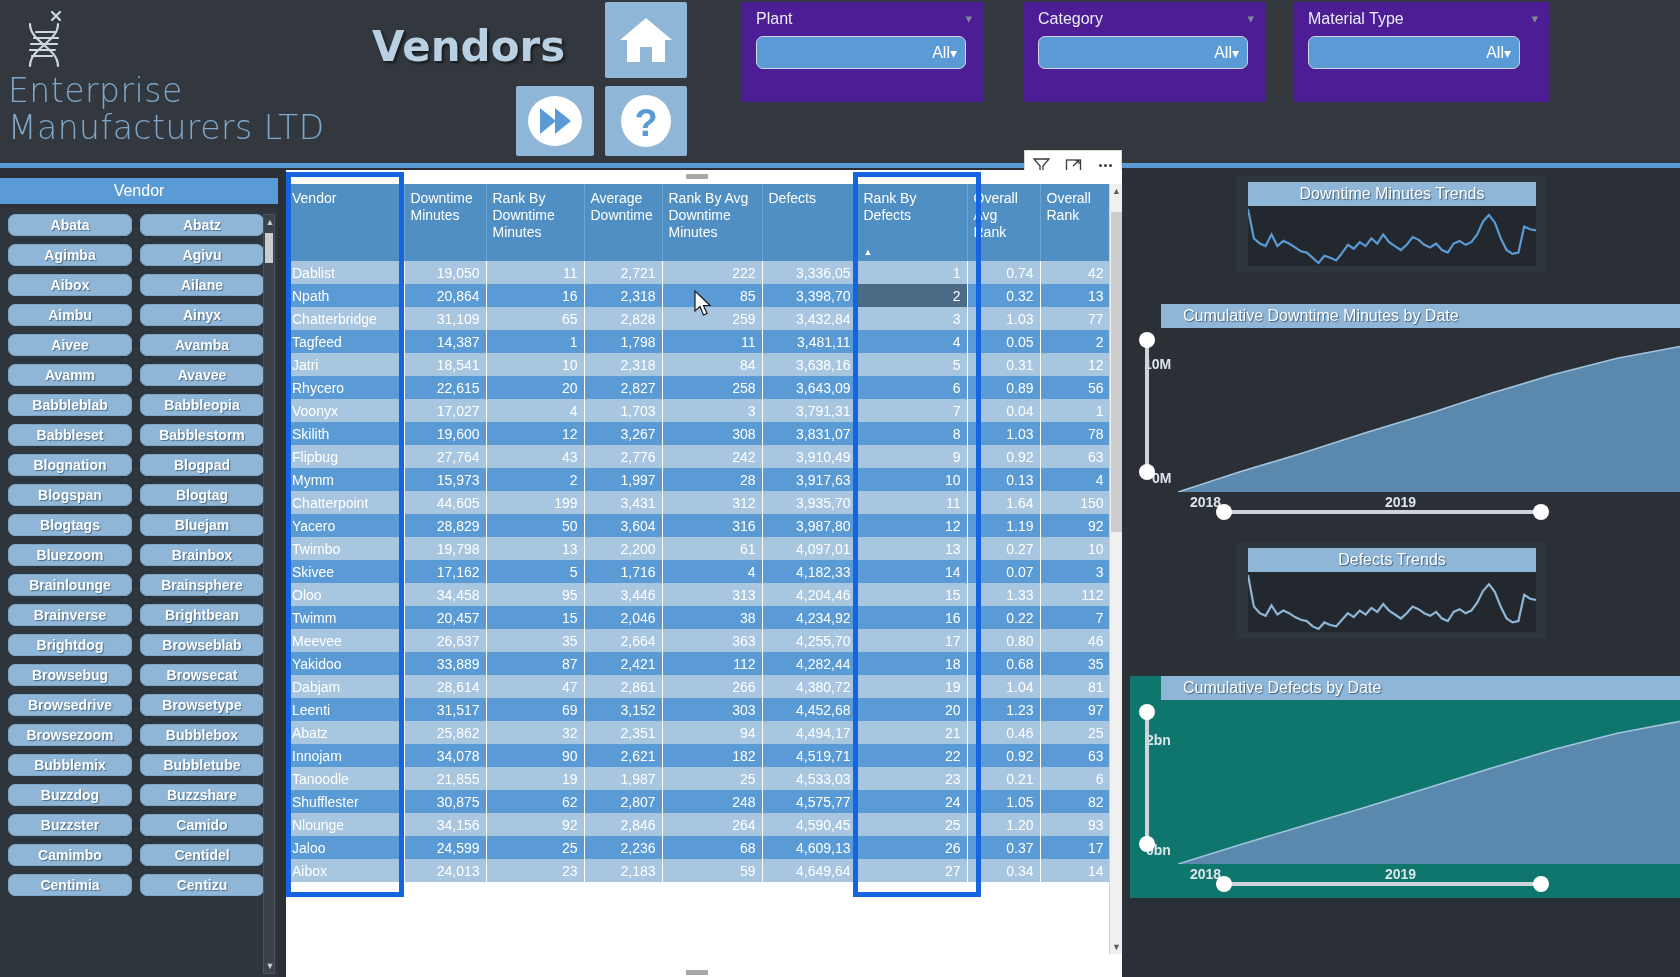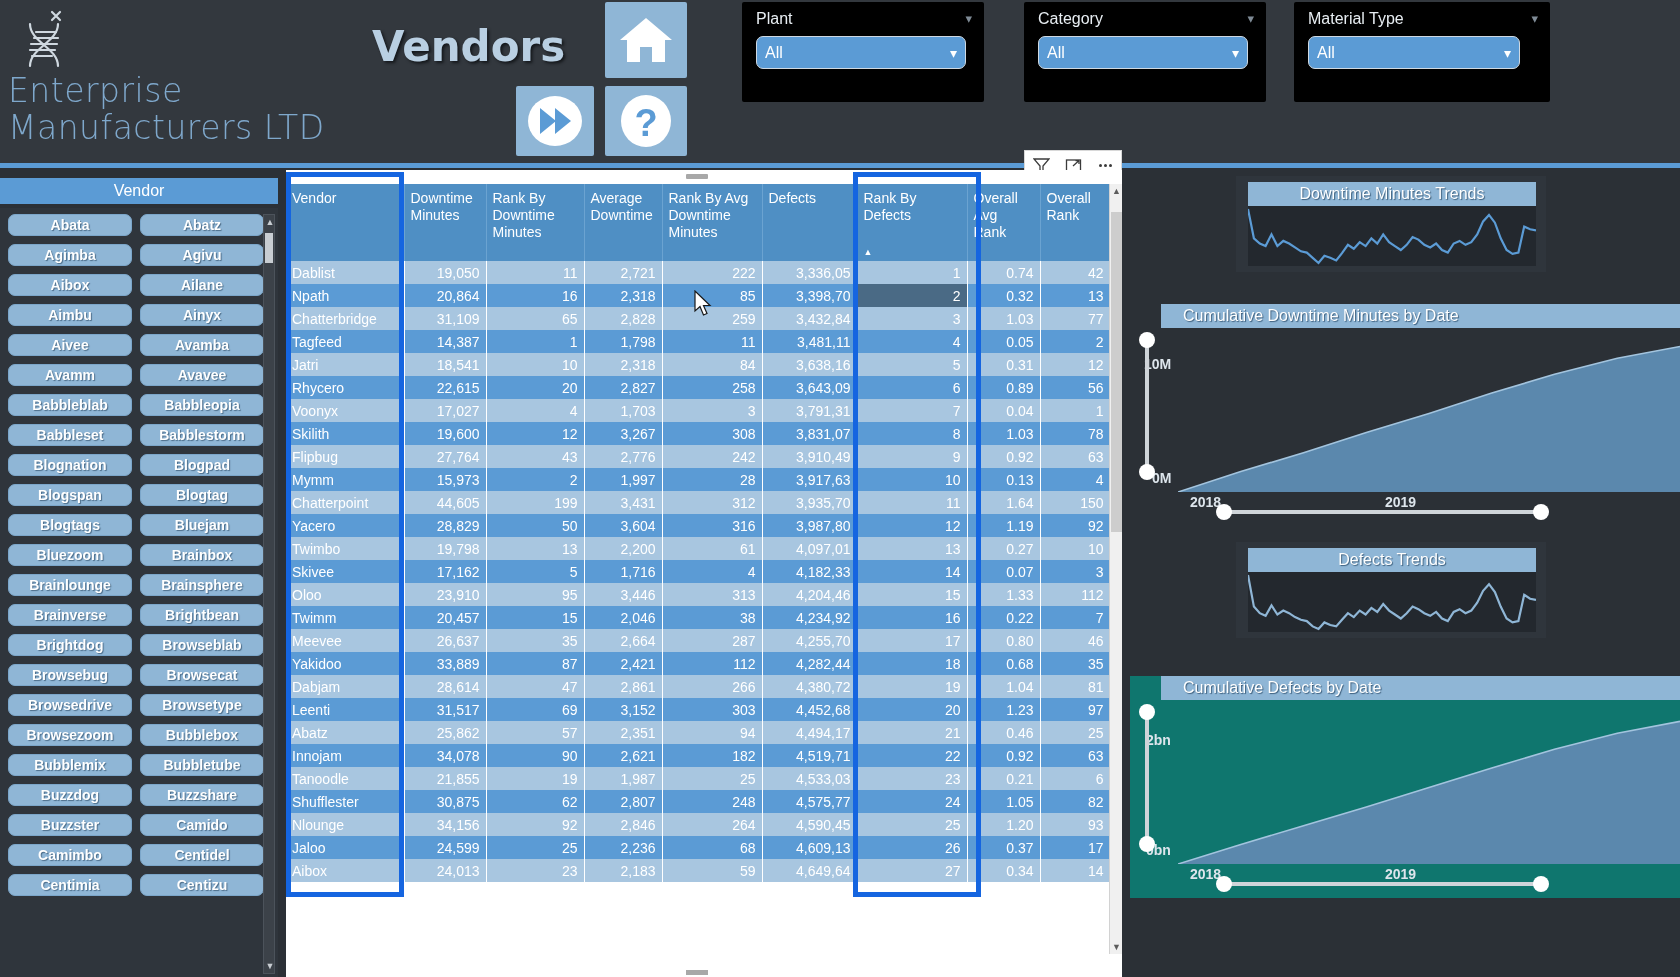--- a/index.html
+++ b/index.html
@@ -39,21 +39,21 @@
   .nav-btn {
     position: absolute; background: #8fb6d6; border-radius: 2px;
     display: flex; align-items: center; justify-content: center;
     cursor: pointer;
   }
   #nav-home { left: 605px; top: 2px; width: 82px; height: 76px; }
   #nav-next { left: 516px; top: 86px; width: 78px; height: 70px; }
   #nav-help { left: 605px; top: 86px; width: 82px; height: 70px; }
 
   .slicer-card {
-    position: absolute; background: #000000; border-radius: 2px;
+    position: absolute; background: #4c1d95; border-radius: 2px; text-align: right;
   }
   .slicer-label {
     position: absolute; left: 14px; top: 8px;
     color: #e8eef3; font-size: 16px;
   }
   .slicer-chev {
     position: absolute; right: 12px; top: 9px;
     color: #7f8b96; font-size: 13px;
   }
   .slicer-select {
@@ -513,21 +513,21 @@
             <td class="num">5</td>
             <td class="num">1,716</td>
             <td class="num">4</td>
             <td class="num">4,182,33</td>
             <td class="num">14</td>
             <td class="num">0.07</td>
             <td class="num">3</td>
           </tr>
           <tr class="odd">
             <td class="nm">Oloo</td>
-            <td class="num">23,910</td>
+            <td class="num">34,458</td>
             <td class="num">95</td>
             <td class="num">3,446</td>
             <td class="num">313</td>
             <td class="num">4,204,46</td>
             <td class="num">15</td>
             <td class="num">1.33</td>
             <td class="num">112</td>
           </tr>
           <tr class="even">
             <td class="nm">Twimm</td>
@@ -538,21 +538,21 @@
             <td class="num">4,234,92</td>
             <td class="num">16</td>
             <td class="num">0.22</td>
             <td class="num">7</td>
           </tr>
           <tr class="odd">
             <td class="nm">Meevee</td>
             <td class="num">26,637</td>
             <td class="num">35</td>
             <td class="num">2,664</td>
-            <td class="num">287</td>
+            <td class="num">363</td>
             <td class="num">4,255,70</td>
             <td class="num">17</td>
             <td class="num">0.80</td>
             <td class="num">46</td>
           </tr>
           <tr class="even">
             <td class="nm">Yakidoo</td>
             <td class="num">33,889</td>
             <td class="num">87</td>
             <td class="num">2,421</td>
@@ -580,21 +580,21 @@
             <td class="num">3,152</td>
             <td class="num">303</td>
             <td class="num">4,452,68</td>
             <td class="num">20</td>
             <td class="num">1.23</td>
             <td class="num">97</td>
           </tr>
           <tr class="odd">
             <td class="nm">Abatz</td>
             <td class="num">25,862</td>
-            <td class="num">57</td>
+            <td class="num">32</td>
             <td class="num">2,351</td>
             <td class="num">94</td>
             <td class="num">4,494,17</td>
             <td class="num">21</td>
             <td class="num">0.46</td>
             <td class="num">25</td>
           </tr>
           <tr class="even">
             <td class="nm">Innojam</td>
             <td class="num">34,078</td>

